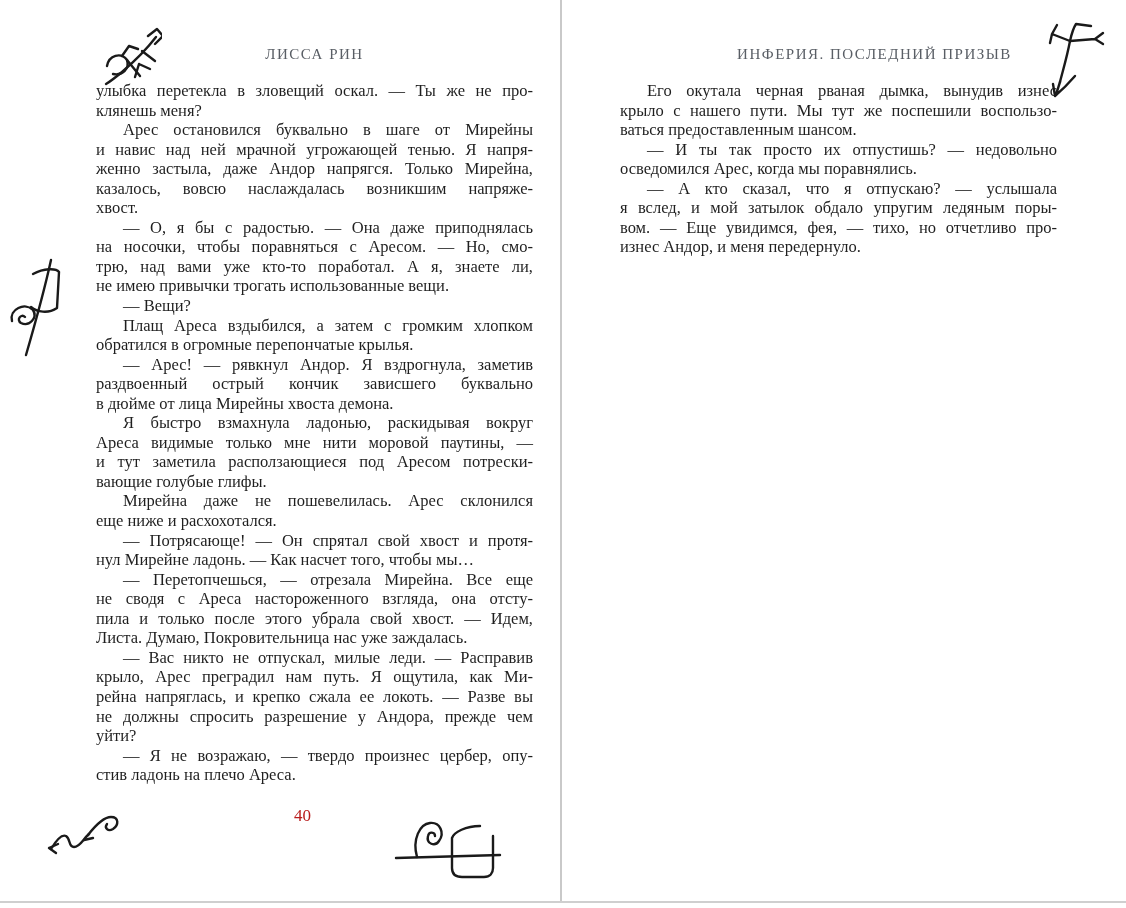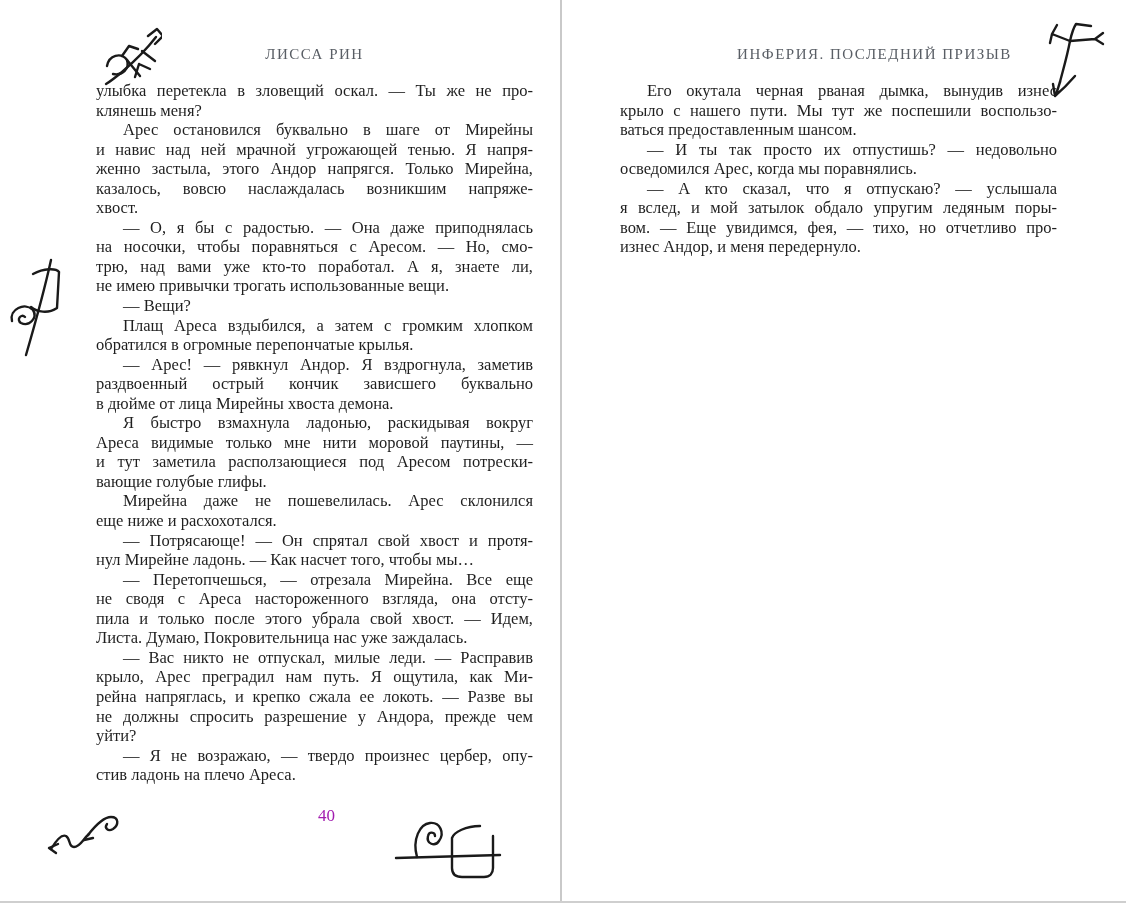--- a/index.html
+++ b/index.html
@@ -33,43 +33,43 @@
   }
   #text-left  { left: 96px; }
   #text-right { left: 620px; }
   .line {
     text-align: justify;
     text-align-last: justify;
   }
   .line.last { text-align-last: left; }
   .line.indent { padding-left: 27px; }
   .page-number {
-    position: absolute; left: 108px; top: 806px; width: 437px;
-    text-align: center; font-size: 17px; color: #a21caf;
+    position: absolute; left: 84px; top: 806px; width: 437px;
+    text-align: center; font-size: 17px; color: #b91c1c;
   }
   .doodle { position: absolute; }
   .doodle svg { display: block; }
   .doodle path {
     fill: none; stroke: #1a1a1a; stroke-width: 2.4;
     stroke-linecap: round; stroke-linejoin: round;
   }
 </style>
 </head>
 <body>
 
 <div class="gutter-line"></div>
 <div class="bottom-line"></div>
 
 <div id="header-left" class="page-header">ЛИССА РИН</div>
 <div id="text-left" class="text-col">
     <div class="line">улыбка перетекла в зловещий оскал. — Ты же не про-</div>
     <div class="line last">клянешь меня?</div>
     <div class="line indent">Арес остановился буквально в шаге от Мирейны</div>
     <div class="line">и навис над ней мрачной угрожающей тенью. Я напря-</div>
-    <div class="line">женно застыла, этого Андор напрягся. Только Мирейна,</div>
+    <div class="line">женно застыла, даже Андор напрягся. Только Мирейна,</div>
     <div class="line">казалось, вовсю наслаждалась возникшим напряже-</div>
     <div class="line last">хвост.</div>
     <div class="line indent">— О, я бы с радостью. — Она даже приподнялась</div>
     <div class="line">на носочки, чтобы поравняться с Аресом. — Но, смо-</div>
     <div class="line">трю, над вами уже кто-то поработал. А я, знаете ли,</div>
     <div class="line last">не имею привычки трогать использованные вещи.</div>
     <div class="line last indent">— Вещи?</div>
     <div class="line indent">Плащ Ареса вздыбился, а затем с громким хлопком</div>
     <div class="line last">обратился в огромные перепончатые крылья.</div>
     <div class="line indent">— Арес! — рявкнул Андор. Я вздрогнула, заметив</div>

